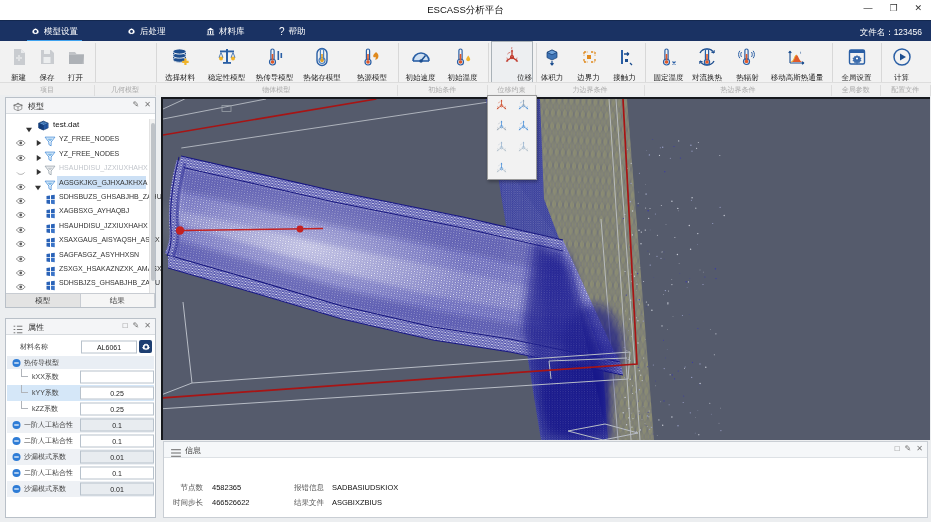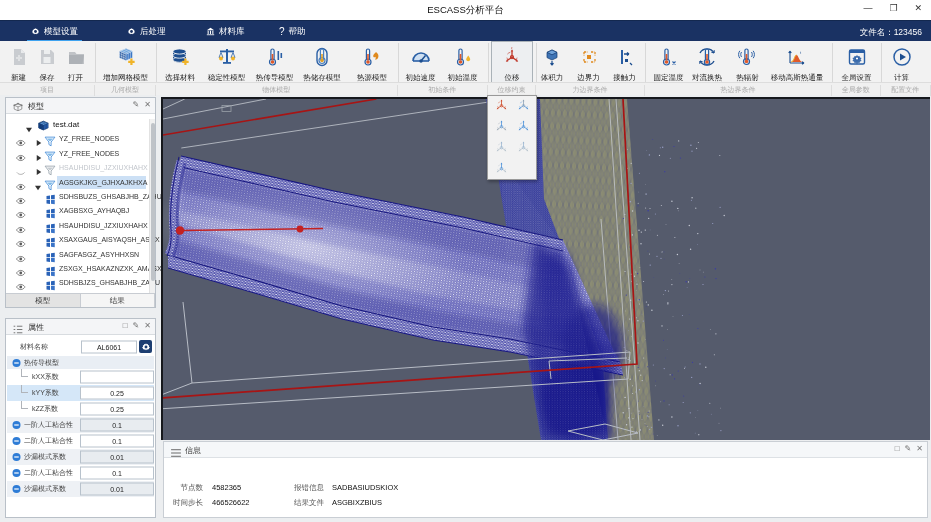--- a/index.html
+++ b/index.html
@@ -7,21 +7,21 @@
 .titlebar { position:absolute; left:0; top:0; width:931px; height:20px; background:#fff; }
 .title { position:absolute; left:0; right:0; top:4px; text-align:center; font-size:9.5px; color:#111; }
 .wbtns { position:absolute; right:9px; top:3px; display:flex; gap:17px; color:#333; font-size:9px; }
 .menubar { position:absolute; left:0; top:20px; width:931px; height:21px; background:#1a3263; border-top:1px solid #13284f; }
 .mtab { position:absolute; top:0; height:21px; display:flex; align-items:center; gap:4px; color:#fff; font-size:8.5px; }
 .mico { display:flex; }
 .underline { position:absolute; left:-4px; right:-4px; bottom:0; height:2.5px; background:#3fa3f0; }
 .fname { position:absolute; right:9px; top:6px; color:#fff; font-size:8.5px; }
 .toolbar { position:absolute; left:0; top:41px; width:931px; height:54px; background:#f2f2f2; border-bottom:6px solid #14b8a6; }
 .tbtn { position:absolute; top:5px; height:38px; text-align:center; }
-.tbtn.hi { outline:1px solid #aab2b8; background:#edeff1; top:1px; height:52px; padding-top:4px; }
+.tbtn.hi { outline:1px solid #aab2b8; background:#edeff1; top:1px; height:52px; padding-top:4px;text-align:right; }
 .tico { height:24px; display:flex; justify-content:center; }
 .tlab { font-size:7.5px; color:#222; margin-top:3px; white-space:nowrap; }
 .tsep { position:absolute; top:2px; height:46px; width:1px; background:#d8d8d8; }
 .tgroups { position:absolute; left:0; top:41px; width:931px; height:13px; background:#f0f0f0; border-top:1px solid #ddd; }
 .tgrp { position:absolute; top:2px; text-align:center; font-size:7px; color:#aaa; border-right:1px solid #ddd; height:11px; }
 .panel { position:absolute; background:#fff; border:1px solid #b9c0c8; }
 .phead { position:absolute; left:0; top:0; right:0; height:16px; background:#f4f5f7; border-bottom:1px solid #d8dce0; }
 .phico { position:absolute; left:6px; top:2px; }
 .phtxt { position:absolute; left:22px; top:3px; font-size:8px; color:#333; }
 .phbtns { position:absolute; right:4px; top:2px; display:flex; gap:5px; color:#777; font-size:8px; }
@@ -124,34 +124,20 @@
         <div class="tlab">保存</div>
       </div>
       <div class="tbtn" style="left:55.5px;width:40px;">
         <div class="tico">
           <svg width="22" height="22" viewBox="0 0 22 22">
             <path d="M4 6h6l1.5 2H19v10H4z" fill="#c0c3c7"></path>
             <path d="M4 9h15l-1.5 9H4z" fill="#adb1b6"></path>
           </svg>
         </div>
         <div class="tlab">打开</div>
-      </div>
-      <div class="tbtn" style="left:99.0px;width:53.0px;">
-        <div class="tico">
-          <svg width="22" height="22" viewBox="0 0 22 22">
-            <g stroke="#e8eef6" stroke-width="0.55">
-              <path d="M11 2.5l6.5 2.8v6.5L11 14.6 4.5 11.8V5.3z" fill="#3a76c4"></path>
-              <path d="M11 2.5l6.5 2.8L11 8.1 4.5 5.3z" fill="#6aa2dc"></path>
-              <path d="M4.5 5.3L11 8.1v6.5l-6.5-2.8z" fill="#2458a0"></path>
-              <path d="M6.7 4.4l6.5 2.8M8.8 3.4l6.5 2.8M4.5 7.5l6.5 2.8M4.5 9.7l6.5 2.8M13.2 7.2v6.5M15.4 6.2v6.5M6.7 6.2v6.5M8.8 7.2v6.5" fill="none" stroke-width="0.5"></path>
-            </g>
-            <path d="M16 13h2.4v2.3h2.3v2.4h-2.3V20H16v-2.3h-2.3v-2.4H16z" fill="#f0b429" transform="translate(0.6,0.6) scale(0.92)"></path>
-          </svg>
-        </div>
-        <div class="tlab">增加网格模型</div>
       </div>
       <div class="tbtn" style="left:160.0px;width:40px;">
         <div class="tico">
           <svg width="22" height="22" viewBox="0 0 22 22">
             <g stroke="#f2f2f2" stroke-width="0.9">
               <path d="M4 5.5v8.2c0 1.5 2.9 2.7 6.5 2.7s6.5-1.2 6.5-2.7V5.5" fill="#1d4e8f" stroke="none"></path>
               <ellipse cx="10.5" cy="13.7" rx="6.5" ry="2.6" fill="#1d4e8f"></ellipse>
               <ellipse cx="10.5" cy="9.6" rx="6.5" ry="2.6" fill="#1d4e8f"></ellipse>
               <ellipse cx="10.5" cy="5.5" rx="6.5" ry="2.6" fill="#1d4e8f"></ellipse>
             </g>

